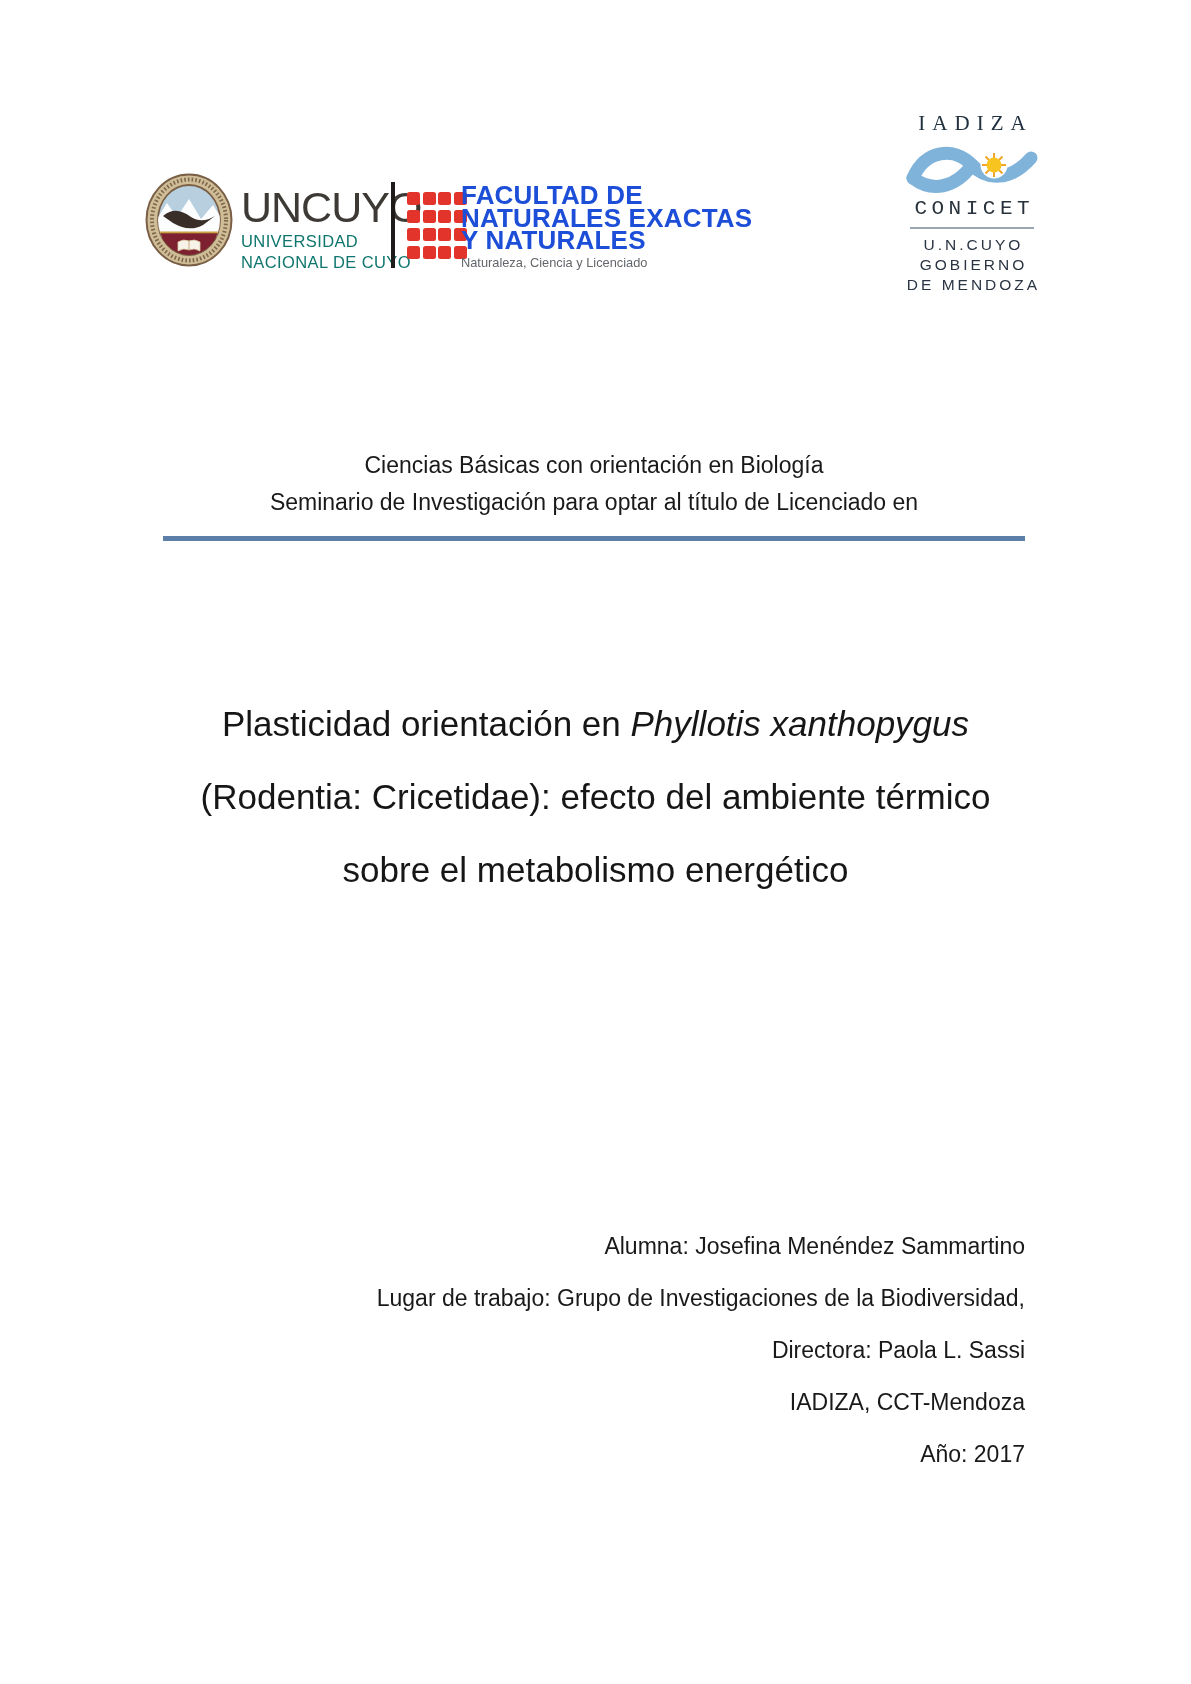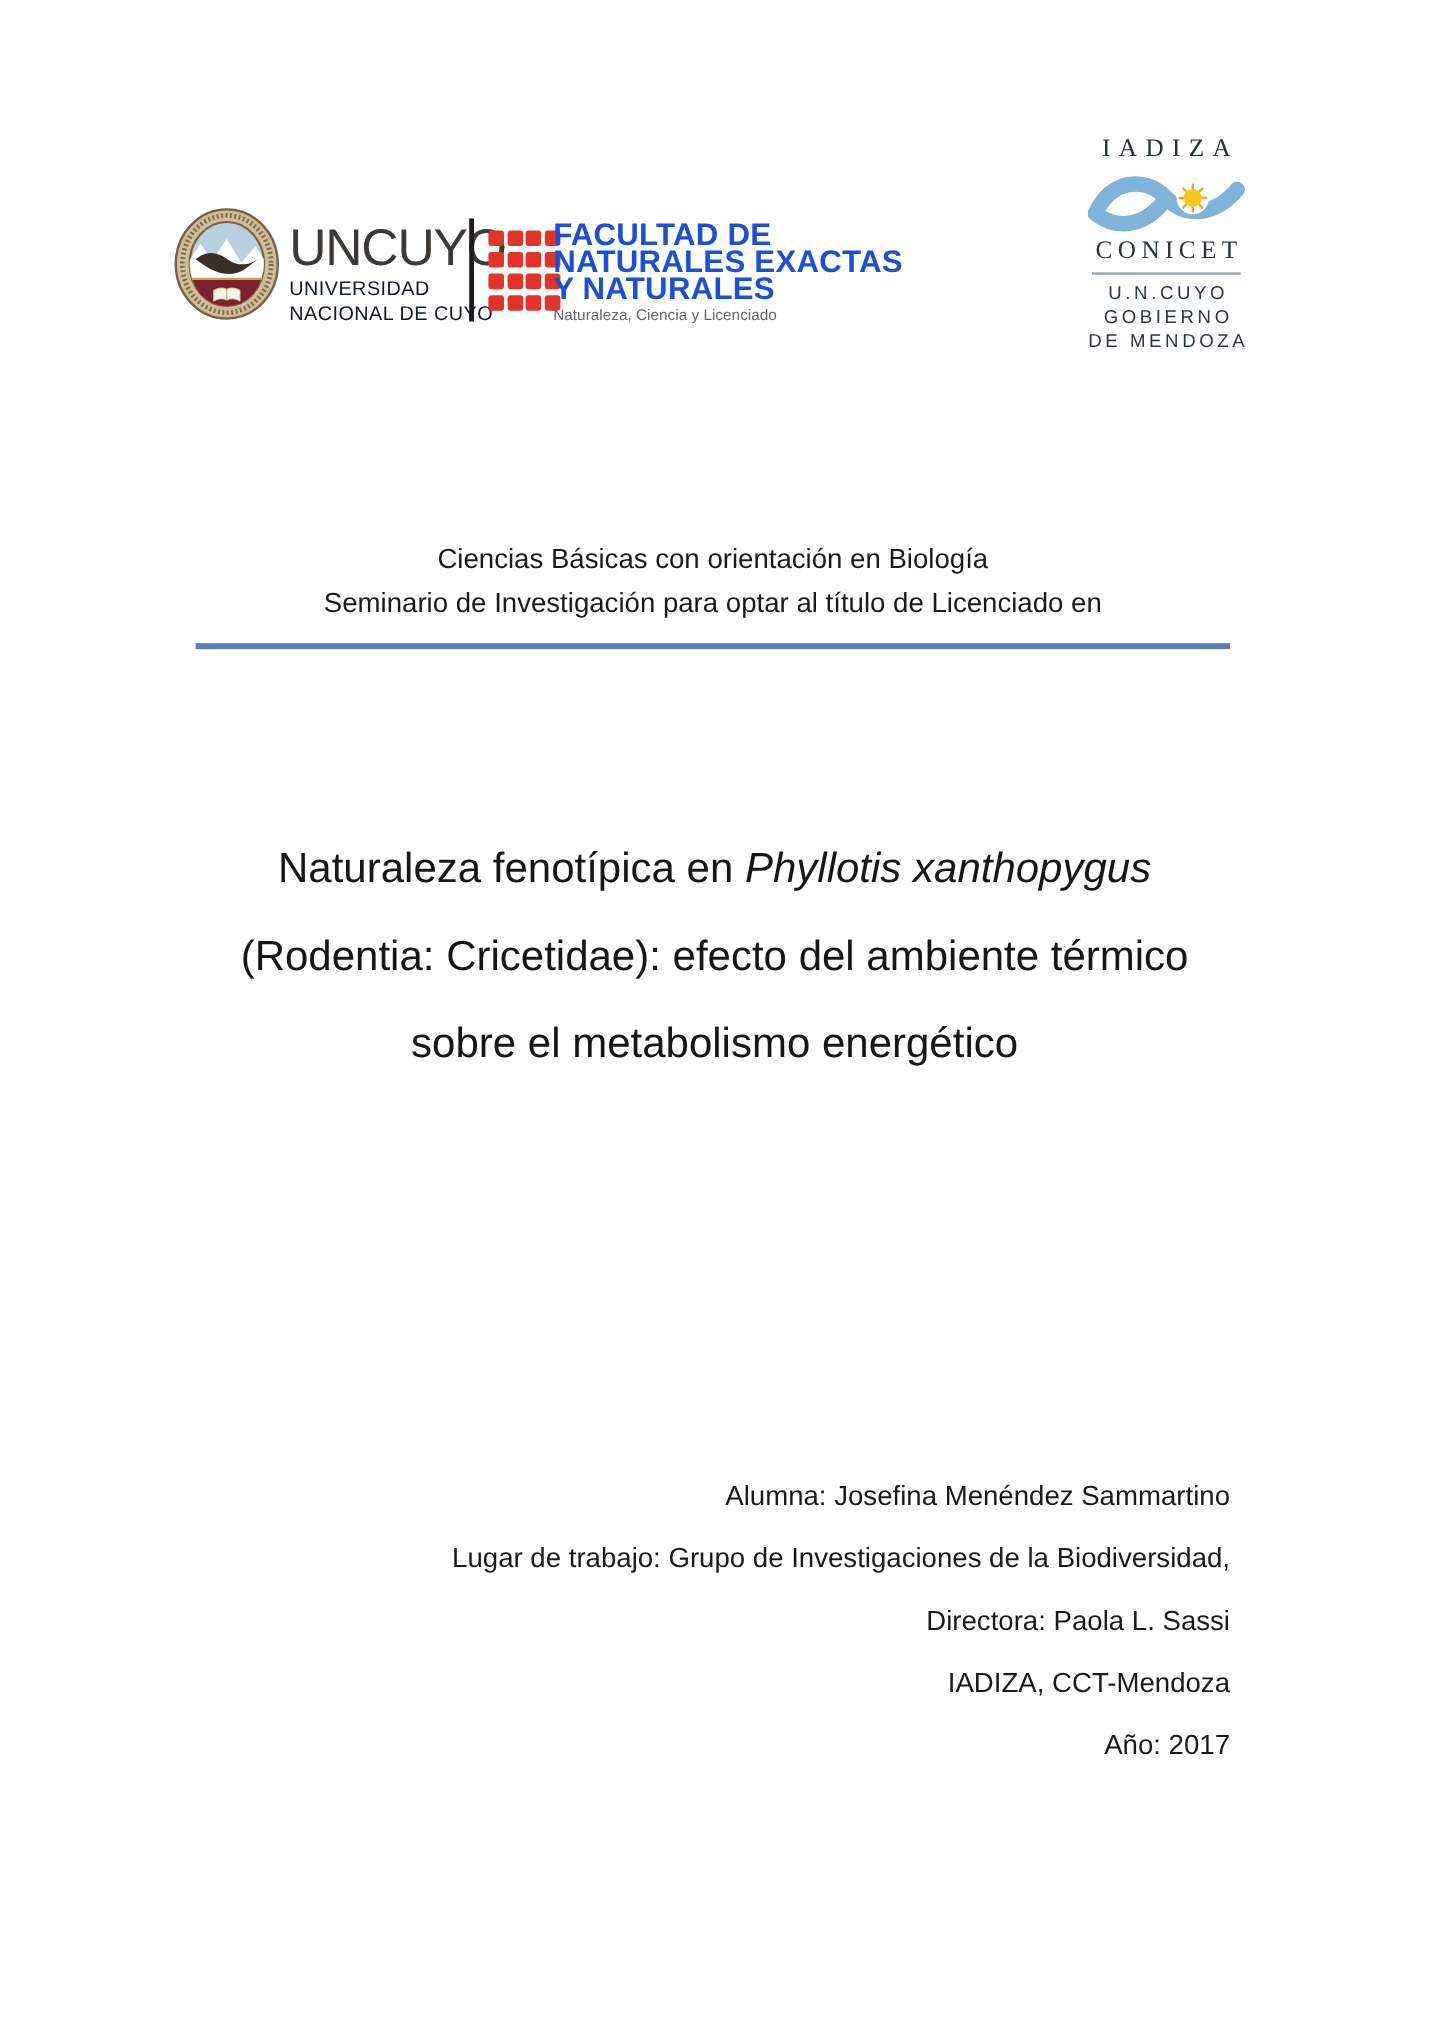--- a/index.html
+++ b/index.html
@@ -16,21 +16,21 @@
 
   
   .uncuyo-seal { position: absolute; left: 145px; top: 173px; width: 88px; height: 94px; }
   .uncuyo-text { position: absolute; left: 241px; top: 186px; }
   .uncuyo-wordmark {
     font-size: 43px; line-height: 43px; font-weight: 500;
     letter-spacing: -1px; color: #3d3935;
   }
   .uncuyo-sub {
     font-size: 16.5px; line-height: 20.5px; font-weight: 400;
-    letter-spacing: 0.4px; color: #0f172a; margin-top: 2px;
+    letter-spacing: 0.4px; color: #0f766e; margin-top: 2px;
   }
   .logo-divider {
     position: absolute; left: 391px; top: 182px;
     width: 3.5px; height: 86px; background: #1e1b1a;
   }
   .fcen-grid {
     position: absolute; left: 407px; top: 192px;
     display: grid;
     grid-template-columns: repeat(4, 13px);
     grid-template-rows: repeat(4, 13px);
@@ -45,21 +45,21 @@
   .fcen-tagline {
     font-size: 12.8px; line-height: 15px; color: #63666a; margin-top: 3px;
   }
   .iadiza { position: absolute; left: 898px; top: 110px; width: 148px; text-align: center; }
   .iadiza-title {
     font-family: "Liberation Serif", serif; font-size: 21px; line-height: 26px;
     letter-spacing: 7px; text-indent: 7px; color: #20303e;
   }
   .iadiza-ribbon { width: 132px; height: 58px; margin: 2px auto 0 auto; display: block; }
   .iadiza-org {
-    font-family: Liberation Serif, serif; font-size: 21px; line-height: 25px;
+    font-family: Liberation Mono, monospace; font-size: 21px; line-height: 25px;
     letter-spacing: 4.5px; text-indent: 4.5px; color: #28323c;
   }
   .iadiza-rule { width: 124px; height: 1.5px; background: #9aa7b2; margin: 6px auto 6px auto; }
   .iadiza-sub {
     font-family: Liberation Sans, sans-serif; font-size: 15.5px; line-height: 20px;
     letter-spacing: 3px; text-indent: 3px; color: #2a3442;
   }
 
   
   .seminar {
@@ -166,21 +166,21 @@
     <div class="iadiza-sub">DE MENDOZA</div>
   </div>
 
   <div class="seminar">
     <div>Ciencias Básicas con orientación en Biología</div>
     <div>Seminario de Investigación para optar al título de Licenciado en</div>
   </div>
   <div class="seminar-rule" style="background: rgb(91, 127, 169);"></div>
 
   <div class="main-title">
-    <div><span>Naturaleza fenotípica en </span><i>Phyllotis xanthopygus</i></div>
+    <div><span>Plasticidad orientación en </span><i>Phyllotis xanthopygus</i></div>
     <div>(Rodentia: Cricetidae): efecto del ambiente térmico</div>
     <div>sobre el metabolismo energético</div>
   </div>
 
   <div class="credits">
     <div>Alumna: Josefina Menéndez Sammartino</div>
     <div>Lugar de trabajo: Grupo de Investigaciones de la Biodiversidad,</div>
     <div>Directora: Paola L. Sassi</div>
     <div>IADIZA, CCT-Mendoza</div>
     <div>Año: 2017</div>

